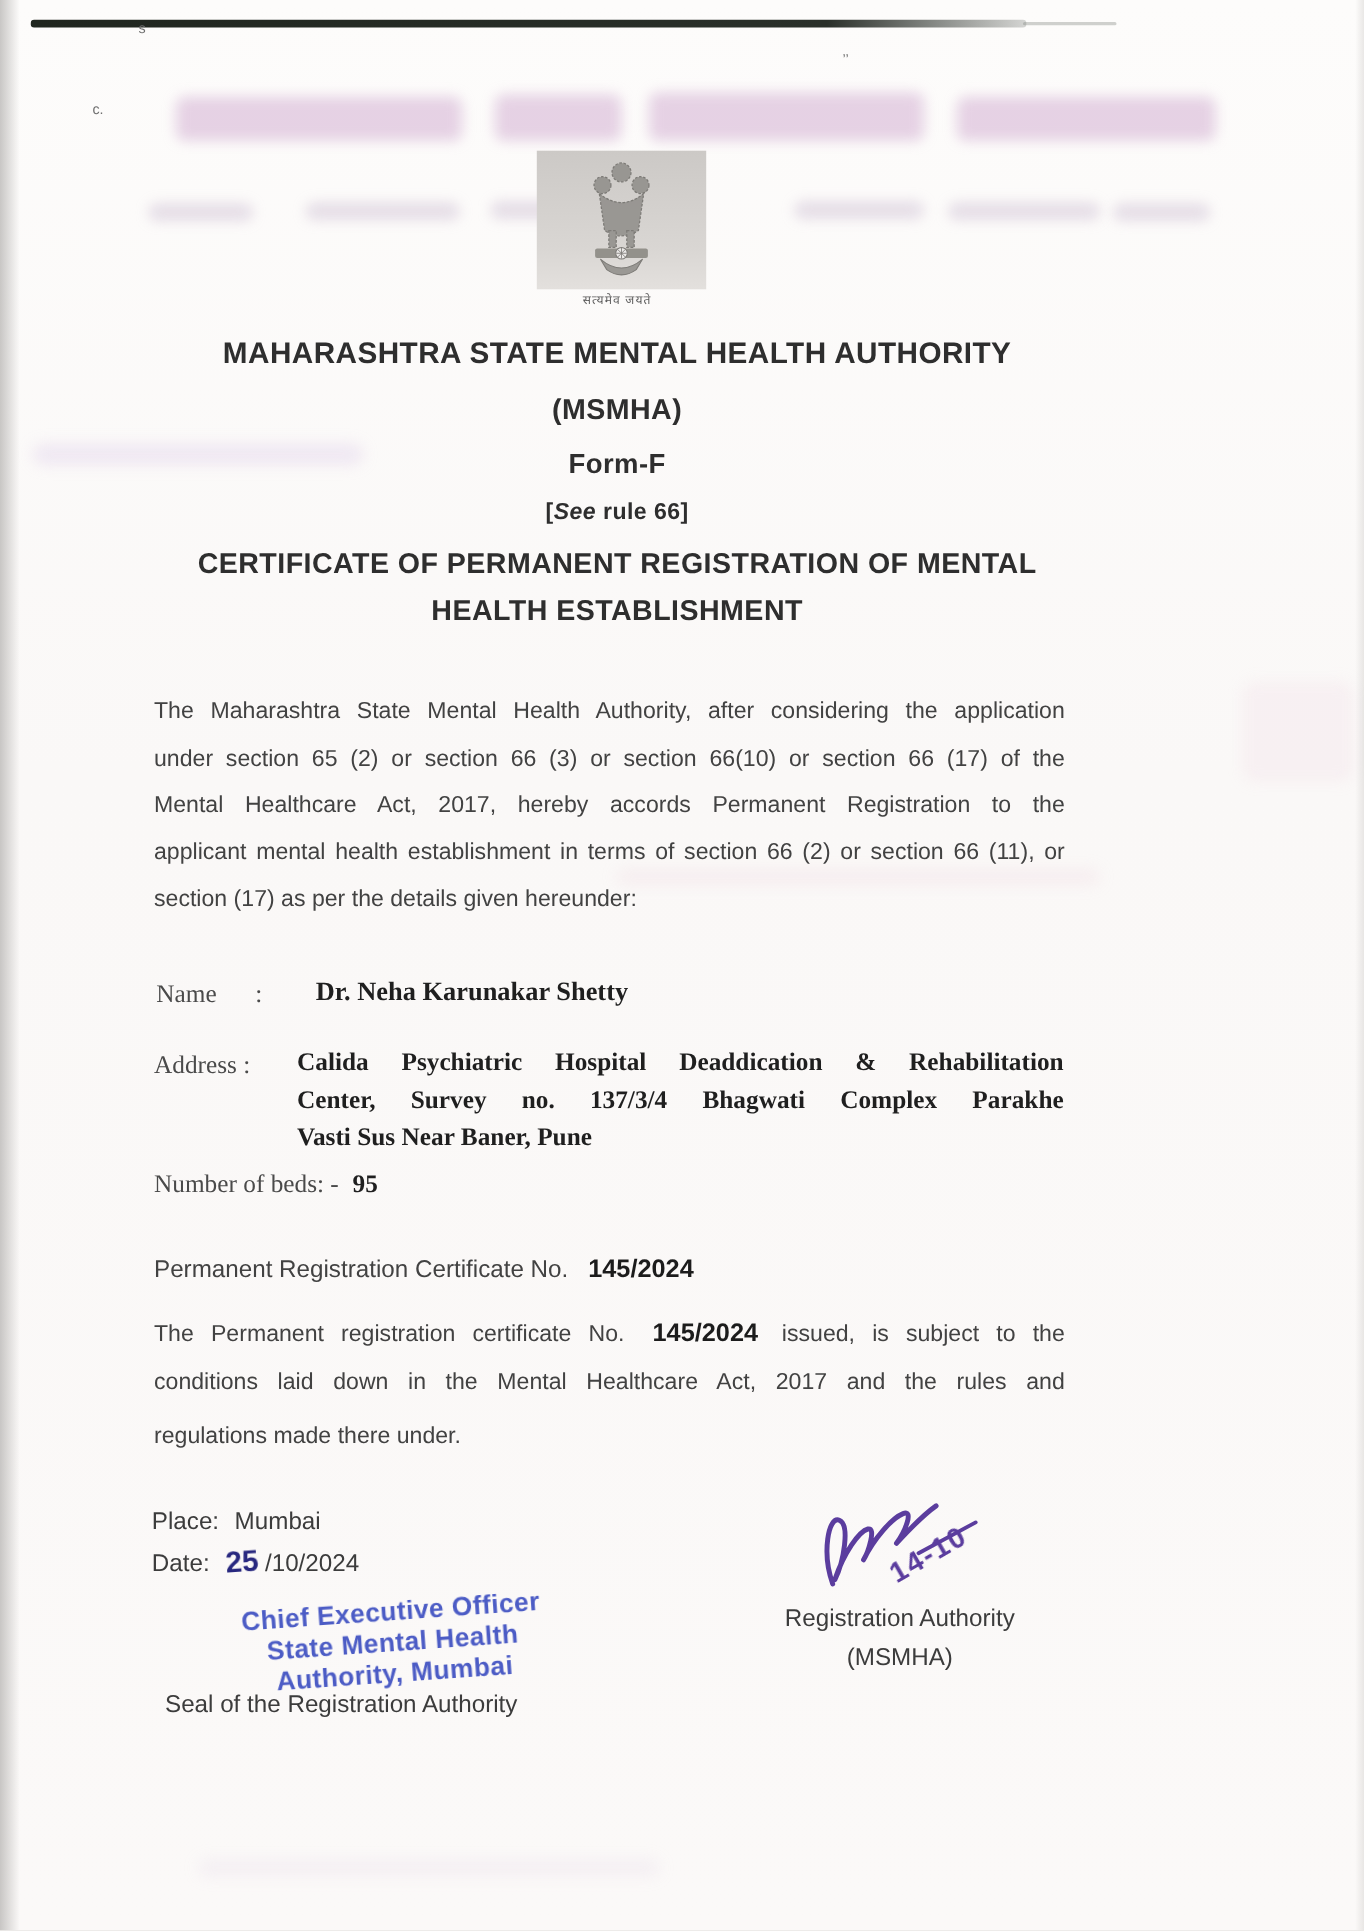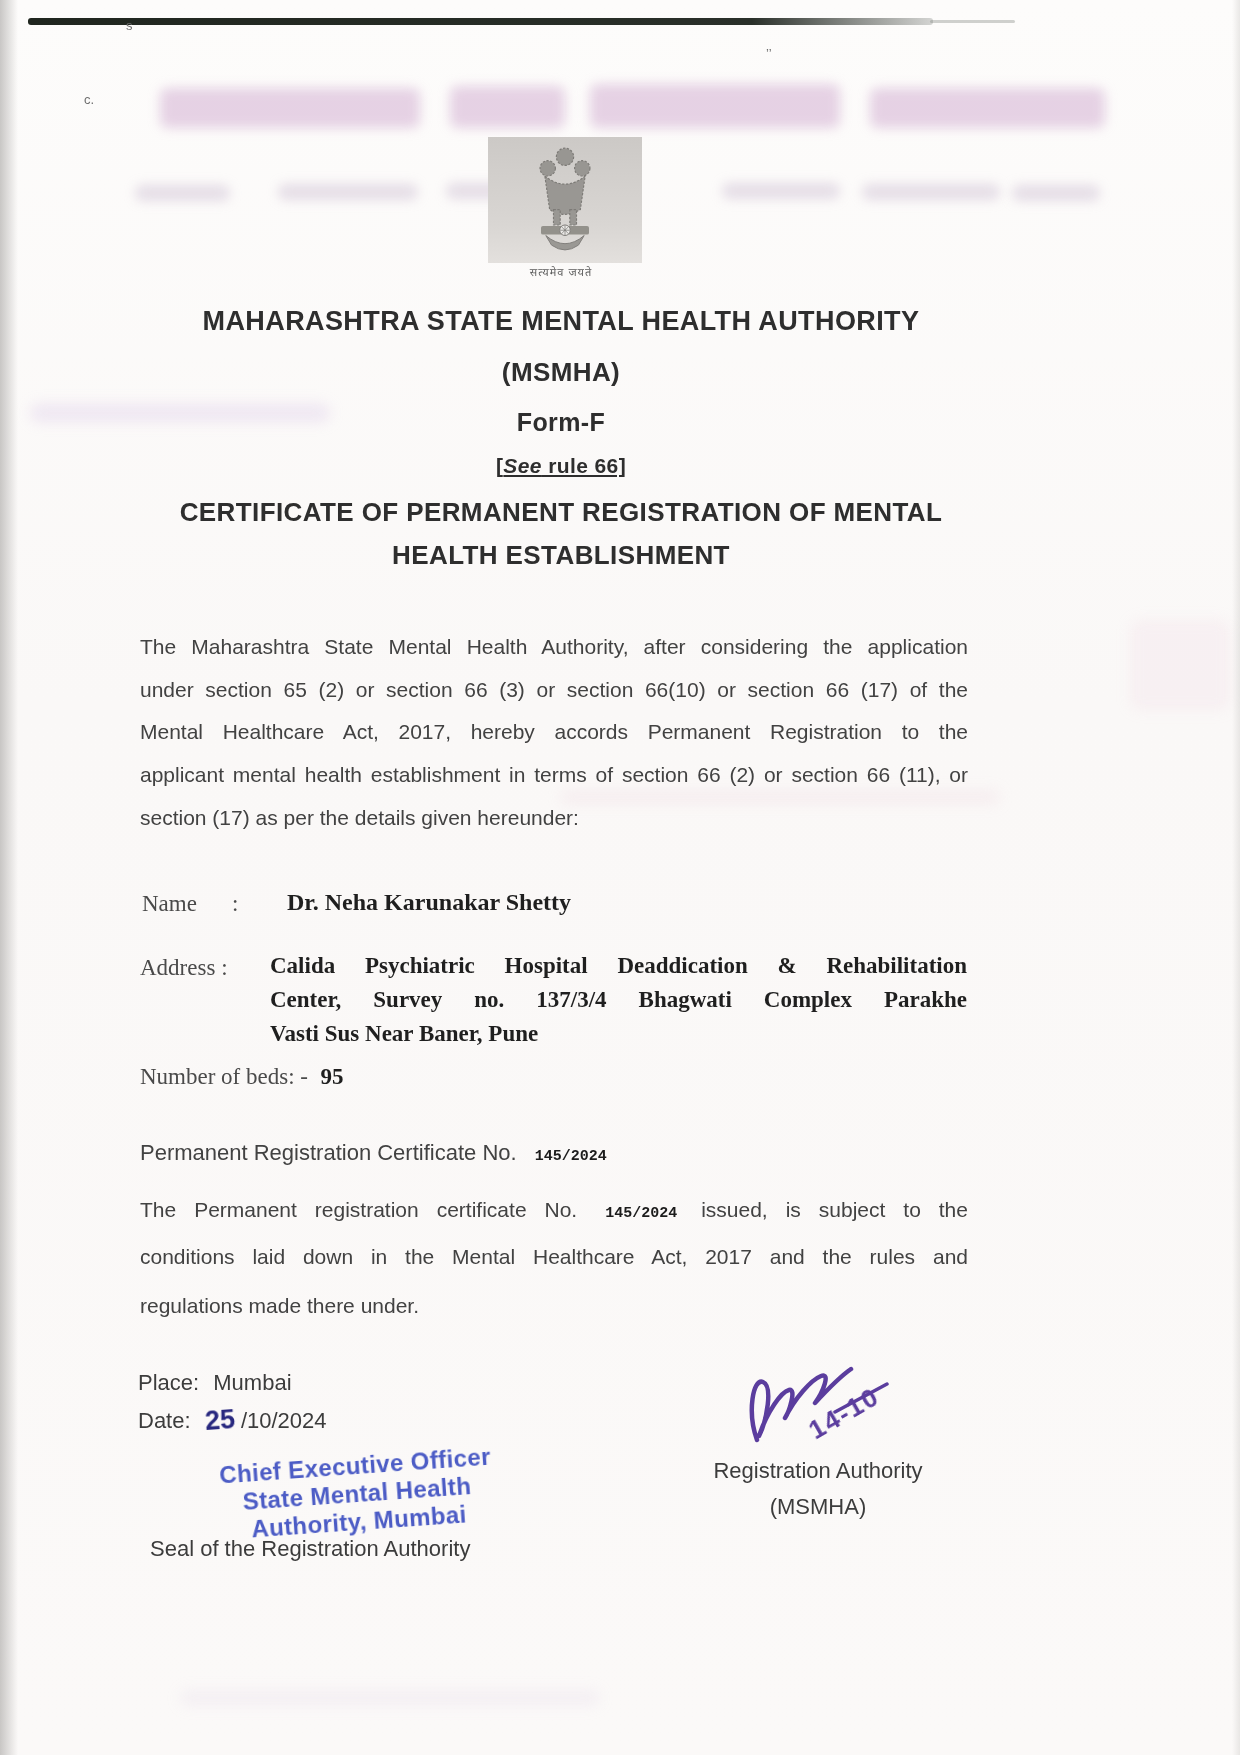--- a/index.html
+++ b/index.html
@@ -31,36 +31,36 @@
     display:flex; align-items:center; justify-content:center; }
   .emblem-box svg { filter:blur(.5px); opacity:.85; }
   .motto { position:absolute; left:6px; top:264px; width:1110px; text-align:center;
     font-size:11px; color:#5a5a5a; letter-spacing:1px; filter:blur(.3px); }
   
   .h { position:absolute; left:6px; width:1110px; text-align:center;
     font-weight:bold; color:#2e2e2e; letter-spacing:.4px; filter:blur(.2px); }
   .h-authority { top:306px; font-size:27px; }
   .h-abbr { top:357px; font-size:26px; }
   .h-form { top:408px; font-size:25px; }
-  .h-rule { top:454px; font-size:21px;text-decoration:underline; }
+  .h-rule { top:454px; font-size:21px; }
   .h-rule .it { font-style:italic; }
   .h-cert1 { top:497px; font-size:26px; }
   .h-cert2 { top:540px; font-size:26px; }
   
   .line { position:absolute; left:140px; width:828px; font-size:21px; color:#424242;
     filter:blur(.2px); white-space:nowrap; }
   .just { white-space:normal; text-align:justify; text-align-last:justify; }
   .serif { font-family:"Liberation Serif", serif; }
   .lbl { color:#4a4a4a; font-size:23px; }
   .val-bold { font-weight:bold; color:#1f1f1f; }
   .name-row span { position:absolute; top:0;text-align:right; }
   .addr-val { position:absolute; left:270px; width:697px; font-family:"Liberation Serif", serif;
     font-weight:bold; color:#1f1f1f; font-size:23px; filter:blur(.2px); }
   .addr-just { text-align:justify; text-align-last:justify; }
-  .cert-num { font-family:Liberation Mono, monospace; font-weight:bold; color:#1c1c1c; font-size:15px; }
+  .cert-num { font-family:Liberation Sans, sans-serif; font-weight:bold; color:#1c1c1c; font-size:23px; }
   
   .foot { position:absolute; font-size:22px; color:#3c3c3c; filter:blur(.2px);text-align:center; }
   .hand-day { display:inline-block; font-weight:bold; font-size:27px;
     transform:rotate(-4deg) translateY(1px); filter:blur(.3px); }
   .stamp { position:absolute; left:214px; top:1452px; width:286px; text-align:center;
     font-weight:bold; font-size:24px; line-height:28px; letter-spacing:.4px;
     transform:rotate(-4deg); filter:blur(.45px); opacity:.93; }
   .sig-note { position:absolute; left:806px; top:1398px; font-size:26px; font-weight:bold;
     transform:rotate(-30deg); filter:blur(.35px); letter-spacing:2px; }
   .sig-block { position:absolute; left:660px; width:316px; text-align:center;

